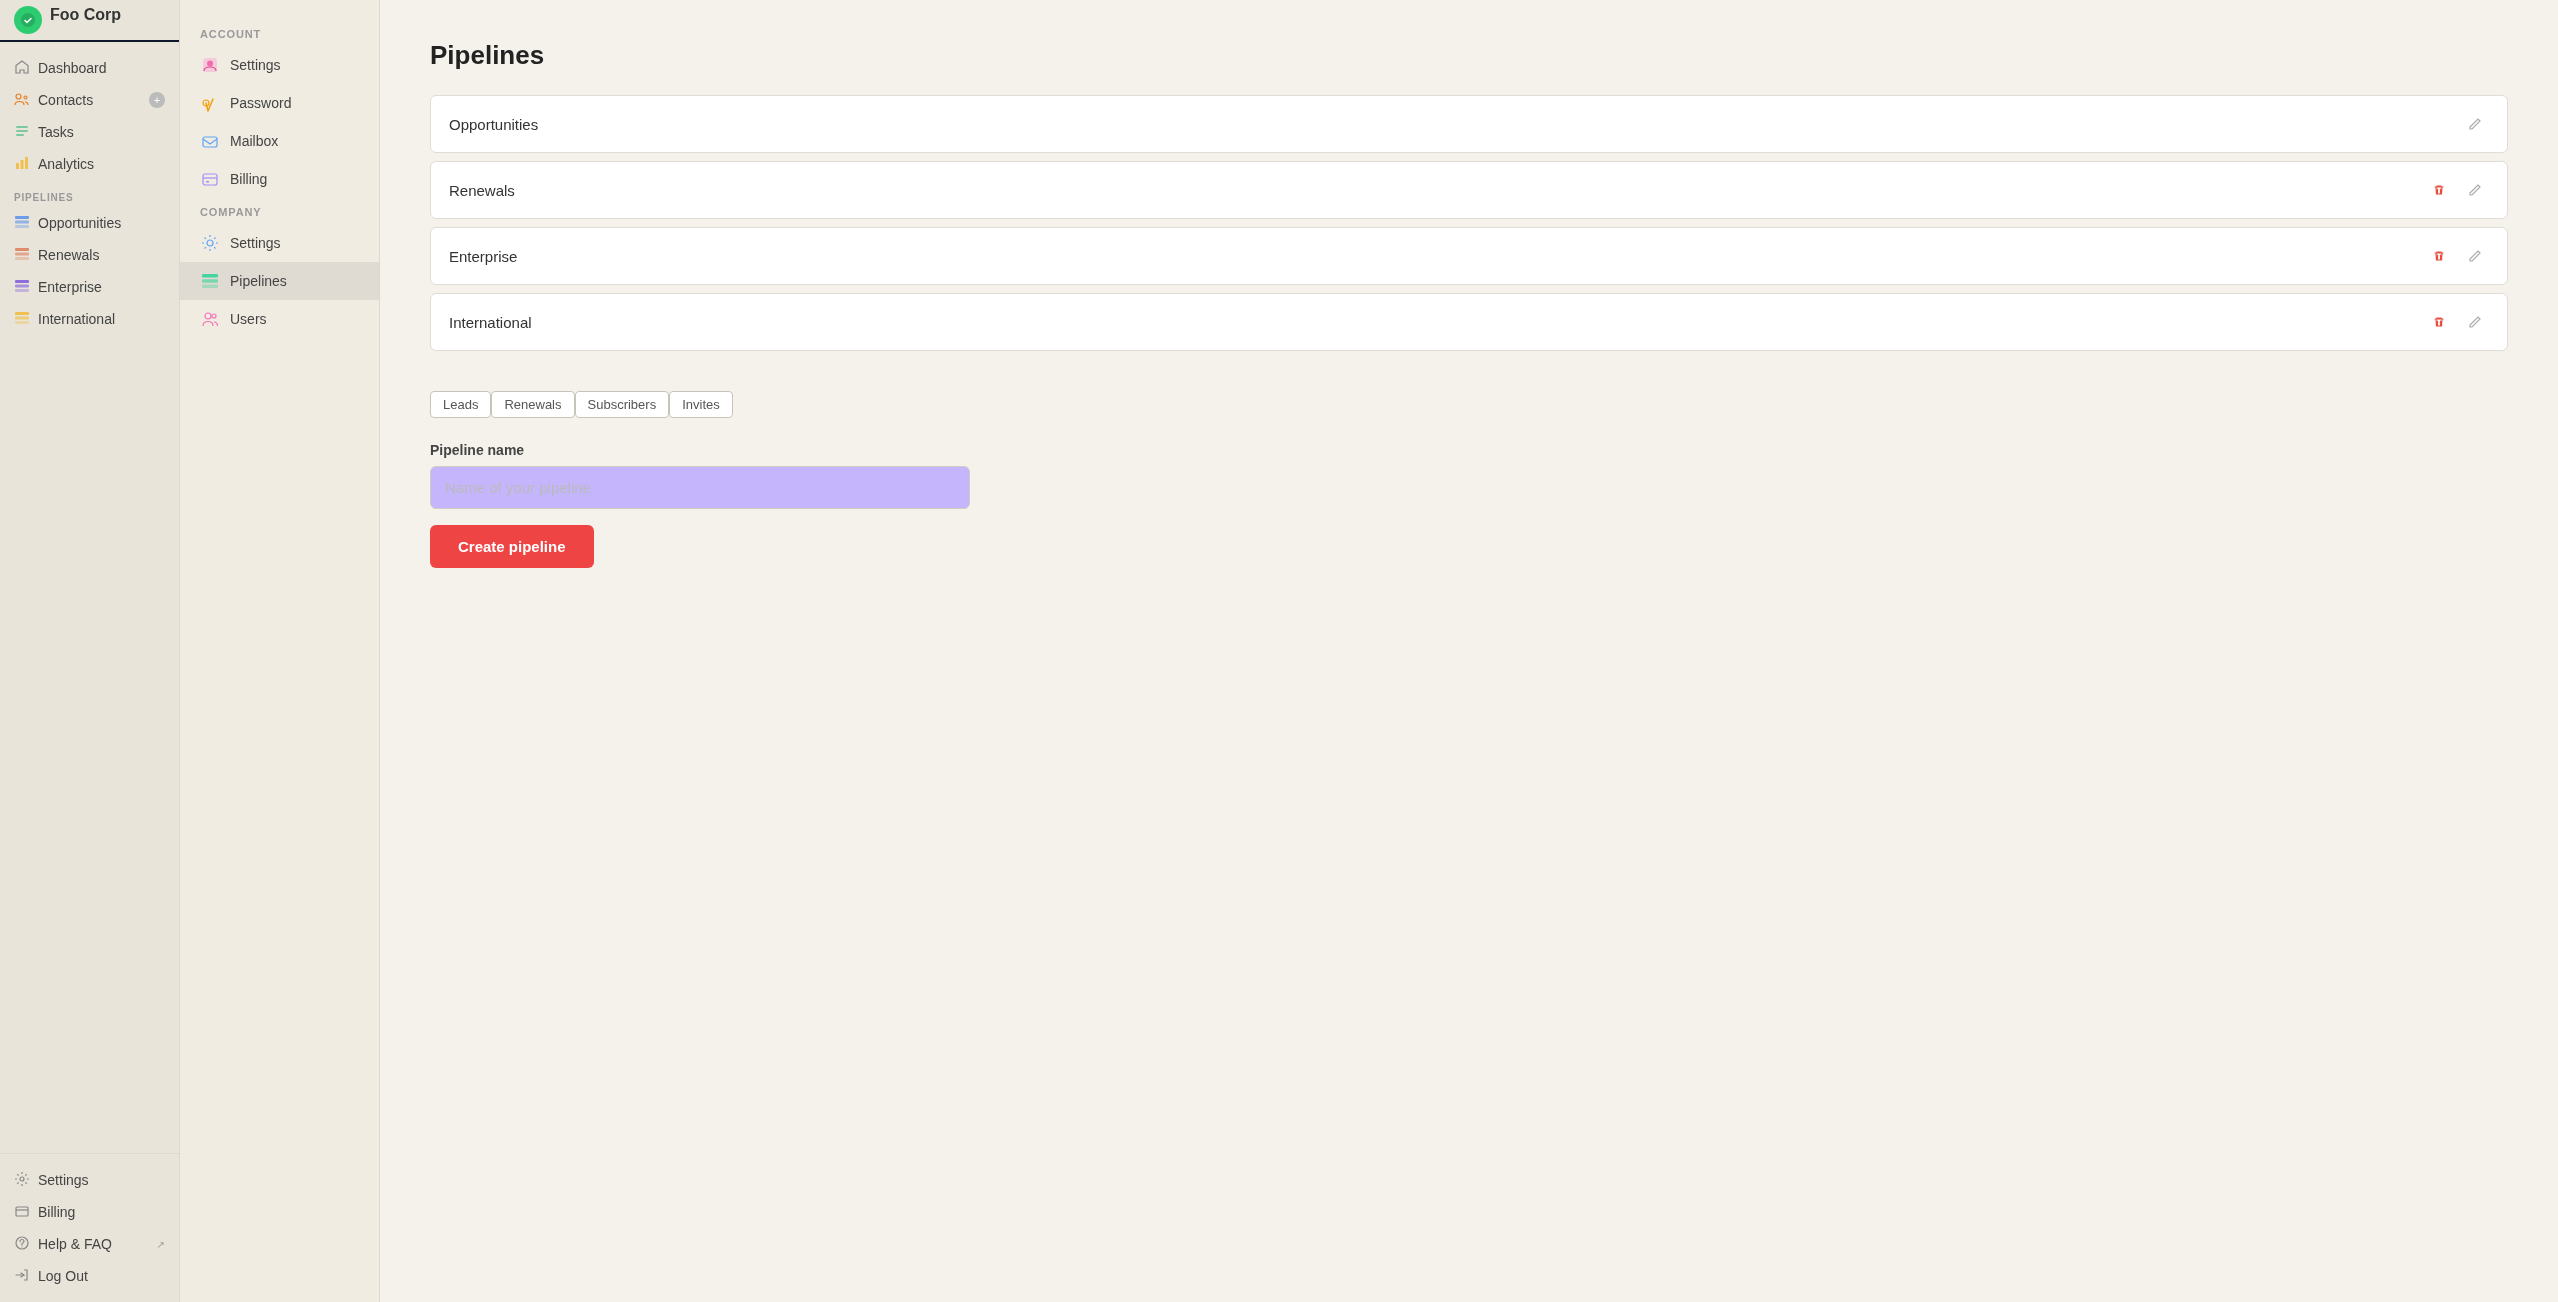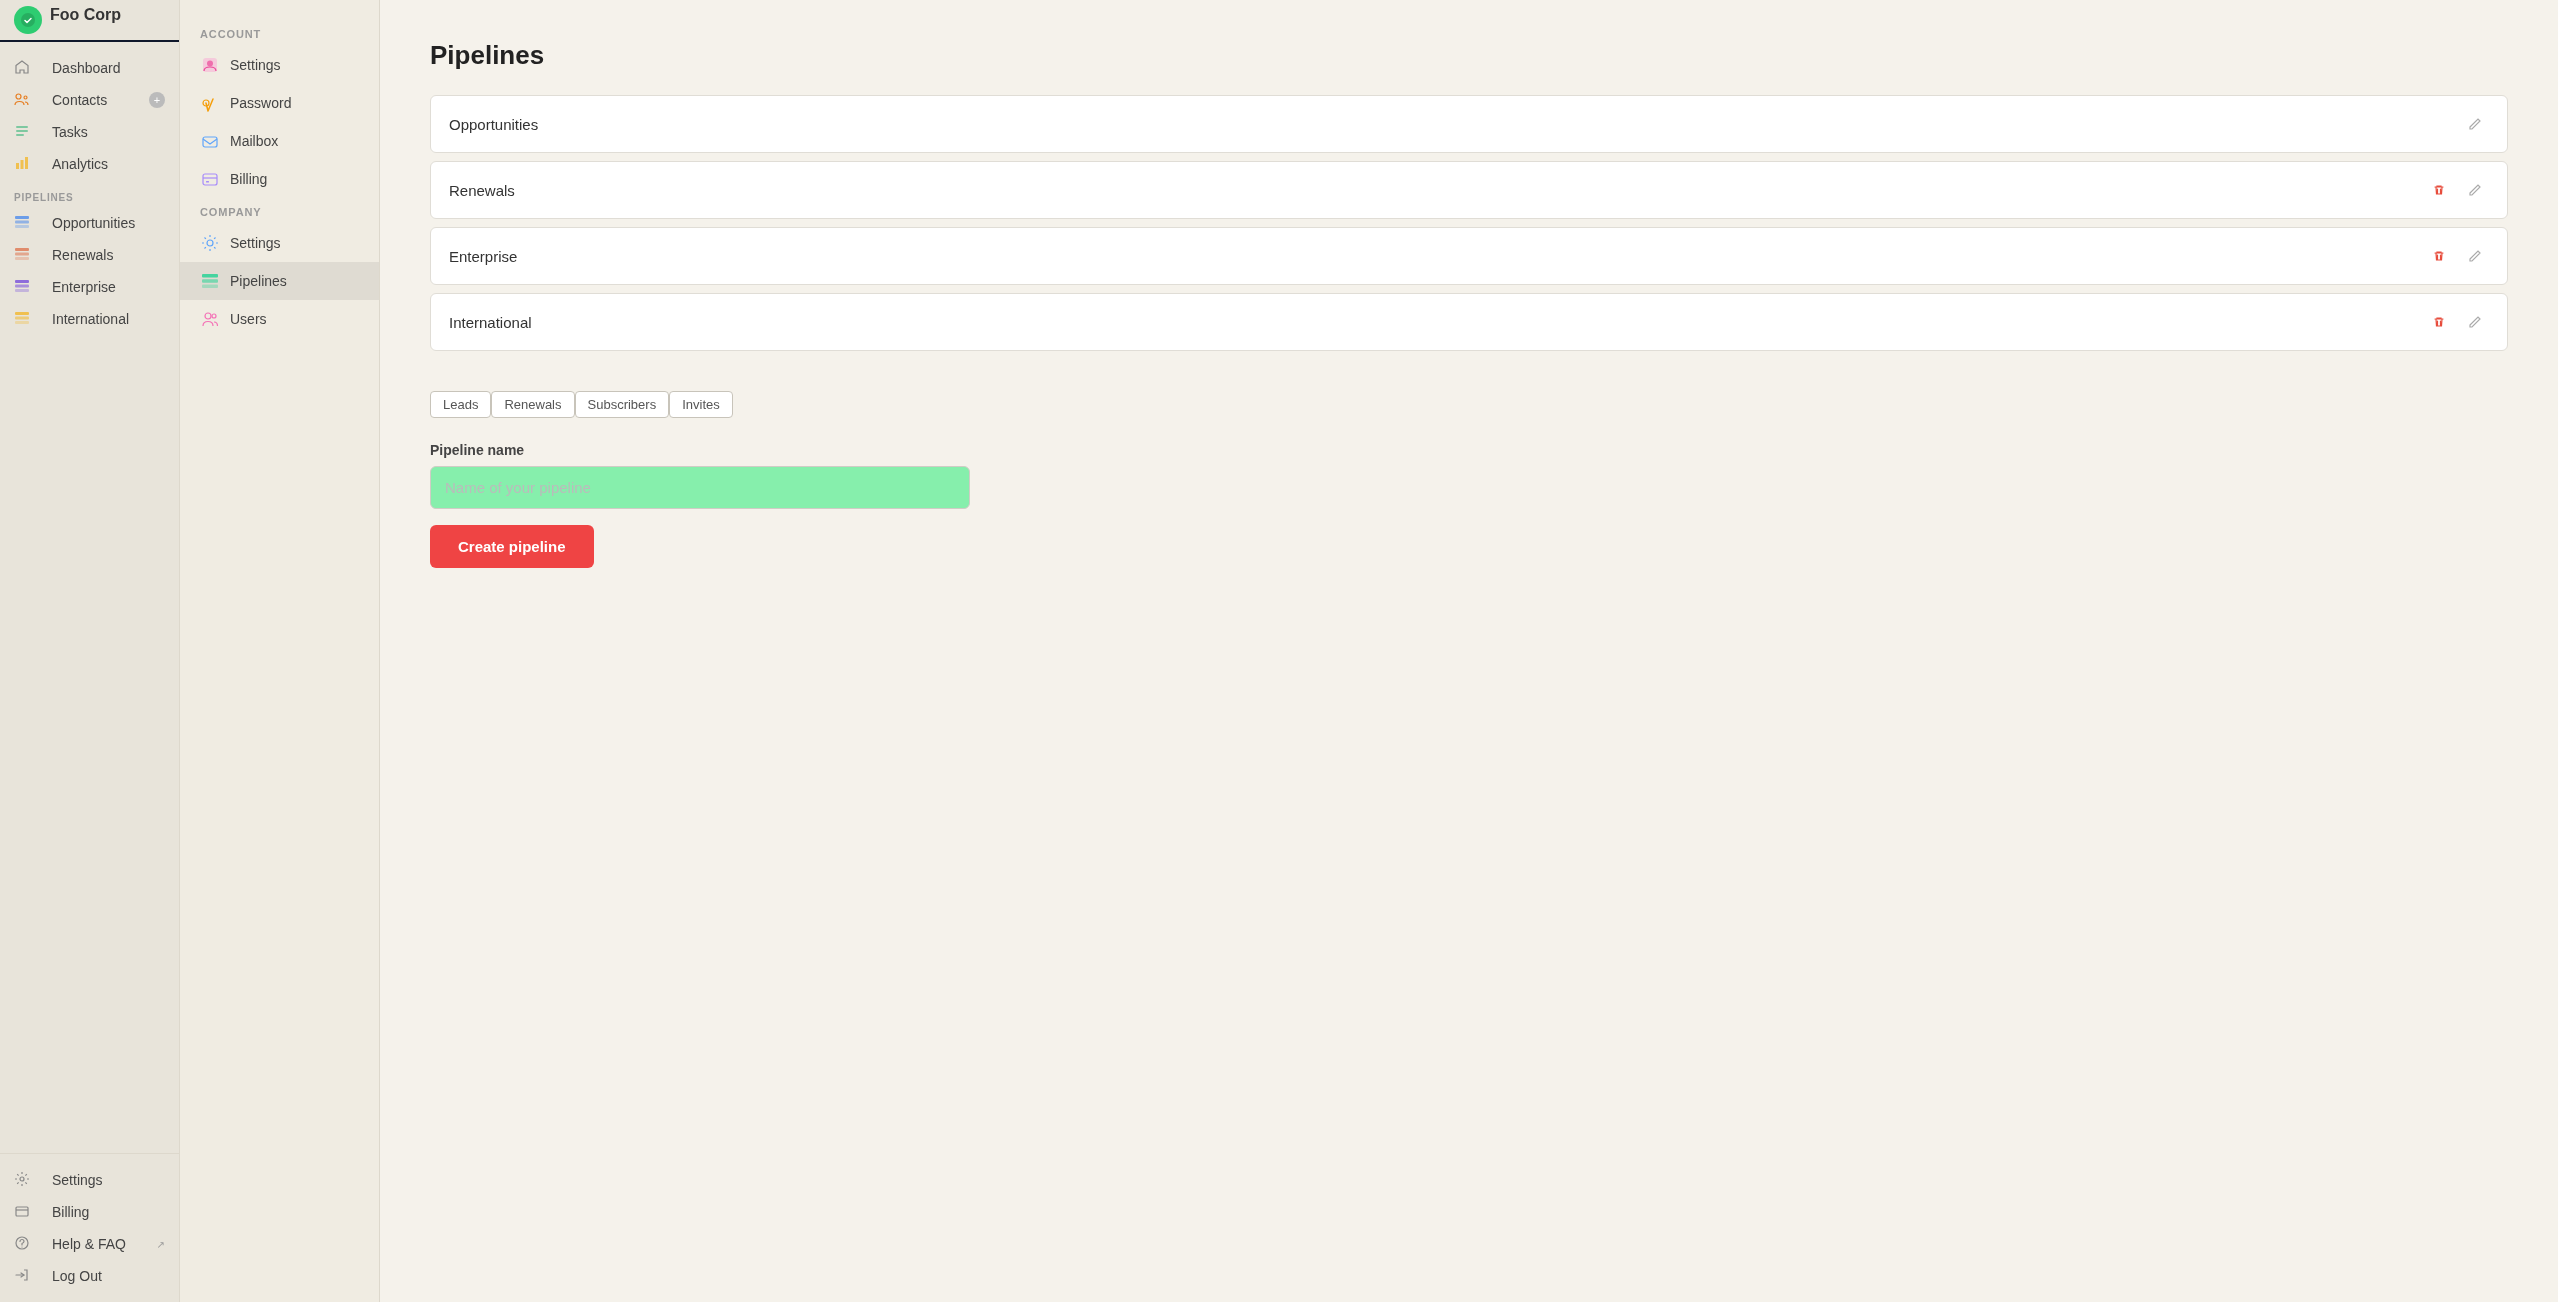--- a/index.html
+++ b/index.html
@@ -21,21 +21,21 @@
     }
     .logo-circle {
       width: 28px; height: 28px; border-radius: 50%;
       background: #2ecc71; display: flex; align-items: center; justify-content: center;
       color: white; font-size: 14px; font-weight: bold;
     }
     .sidebar-logo-text { font-size: 16px; font-weight: 600; color: #333; }
 
     .sidebar-nav { flex: 1; padding: 10px 0; overflow-y: auto; }
     .sidebar-item {
-      display: flex; align-items: center; gap: 20px;
+      display: flex; align-items: center; gap: 6px;
       padding: 7px 14px; cursor: pointer; font-size: 14px; color: #444;
       position: relative;
     }
     .sidebar-item .icon { width: 18px; height: 18px; flex-shrink: 0; }
     .sidebar-section-label {
       font-size: 10px; font-weight: 700; letter-spacing: 0.08em;
       color: #999; padding: 12px 14px 4px;
       text-transform: uppercase;
     }
     .sidebar-add-btn {
@@ -98,21 +98,21 @@
     .tags-row { display: flex; margin-bottom: 24px; flex-wrap: wrap; }
     .tag {
       border: 1px solid #c8c4ba; background: white; border-radius: 4px;
       padding: 5px 12px; font-size: 13px; color: #555; cursor: pointer;
     }
 
     .form-label { font-size: 14px; font-weight: 600; color: #444; margin-bottom: 8px; display: block; }
     .pipeline-input {
       width: 100%; max-width: 540px; padding: 12px 14px;
       border: 1px solid #d0ccc5; border-radius: 6px;
-      font-size: 15px; color: #333; background: #86efac;
+      font-size: 15px; color: #333; background: #c4b5fd;
       outline: none; margin-bottom: 16px;
     }
     .pipeline-input::placeholder { color: #bbb; }
 
     .create-btn {
       background: #ef4444; color: white; border: none;
       border-radius: 6px; padding: 13px 28px;
       font-size: 15px; font-weight: 600; cursor: pointer;
     }
 

